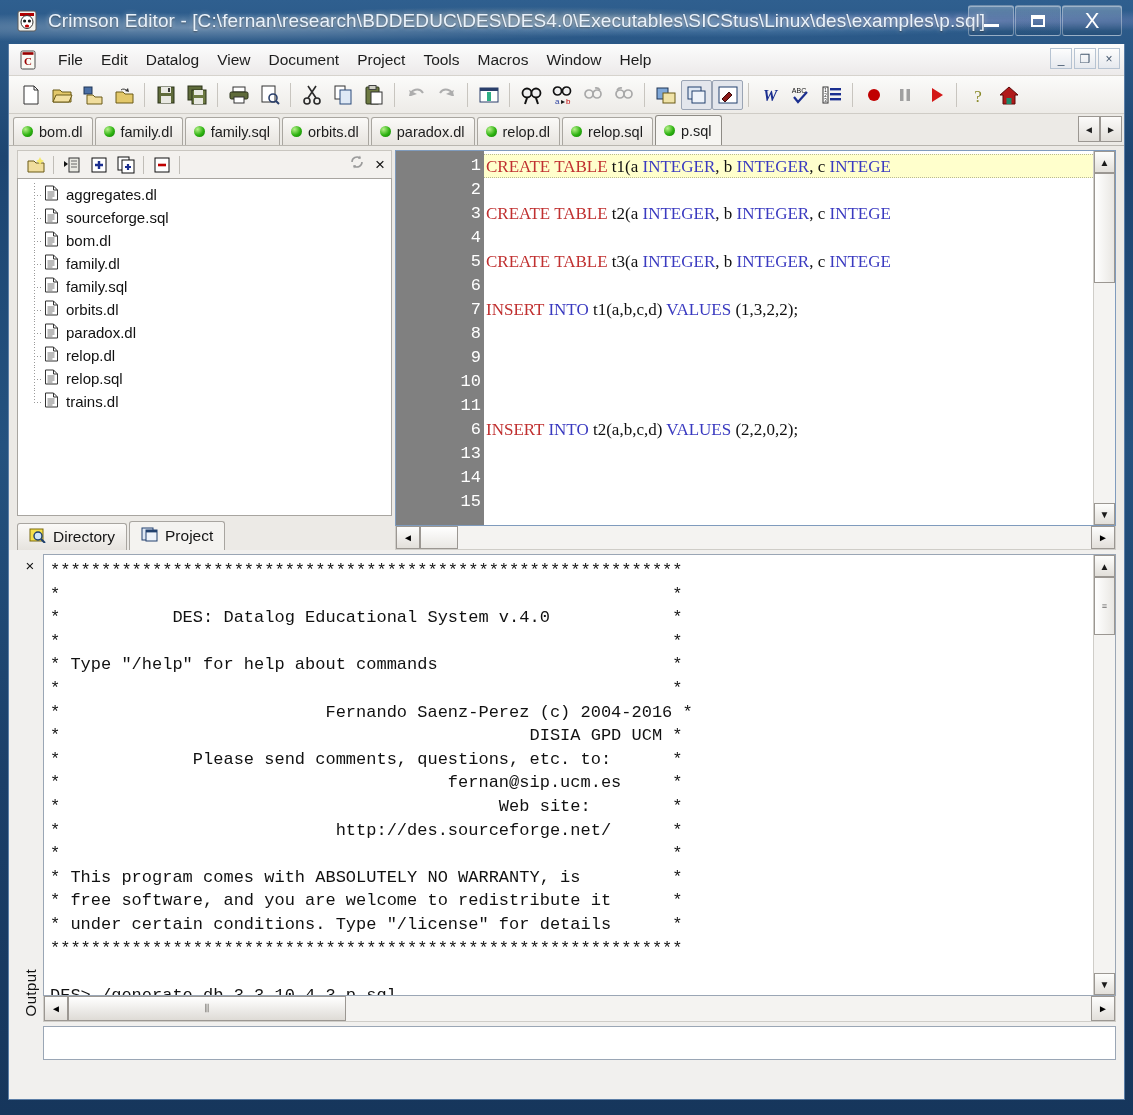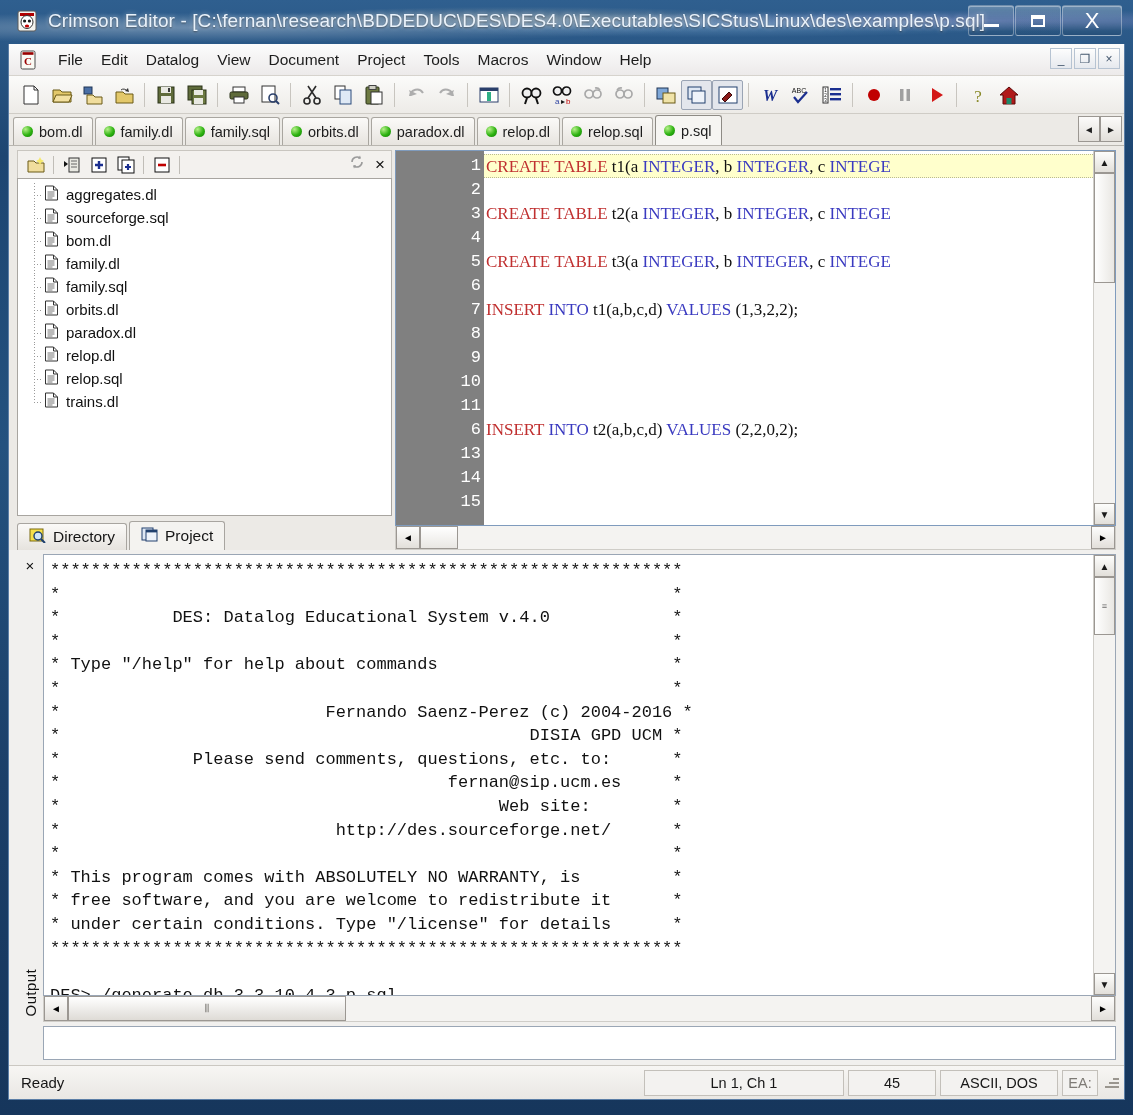--- a/index.html
+++ b/index.html
@@ -806,28 +806,15 @@
         <div class="out-hscroll">
           <div class="hbtn">◄</div>
           <div class="out-hthumb">⦀</div>
           <div class="htrack"></div>
           <div class="hbtn">►</div>
         </div>
         <div class="out-cmdline"></div>
       </div>
     </div>
 
-    <div class="statusbar">
-      <span class="st-ready">Ready</span>
-      <span class="st-spacer"></span>
-      <span class="st-cell" style="width:200px;">Ln 1, Ch 1</span>
-      <span class="st-cell" style="width:88px;">45</span>
-      <span class="st-cell" style="width:118px;">ASCII, DOS</span>
-      <span class="st-cell" style="width:36px;color:#7e7b76;">EA:</span>
-      <span class="st-grip">
-        <i style="top:12px;width:14px;"></i>
-          <i style="top:8px;width:10px;"></i>
-          <i style="top:4px;width:6px;"></i>
-      </span>
-    </div>
 
   </div>
 </div>
 
 </body></html>

